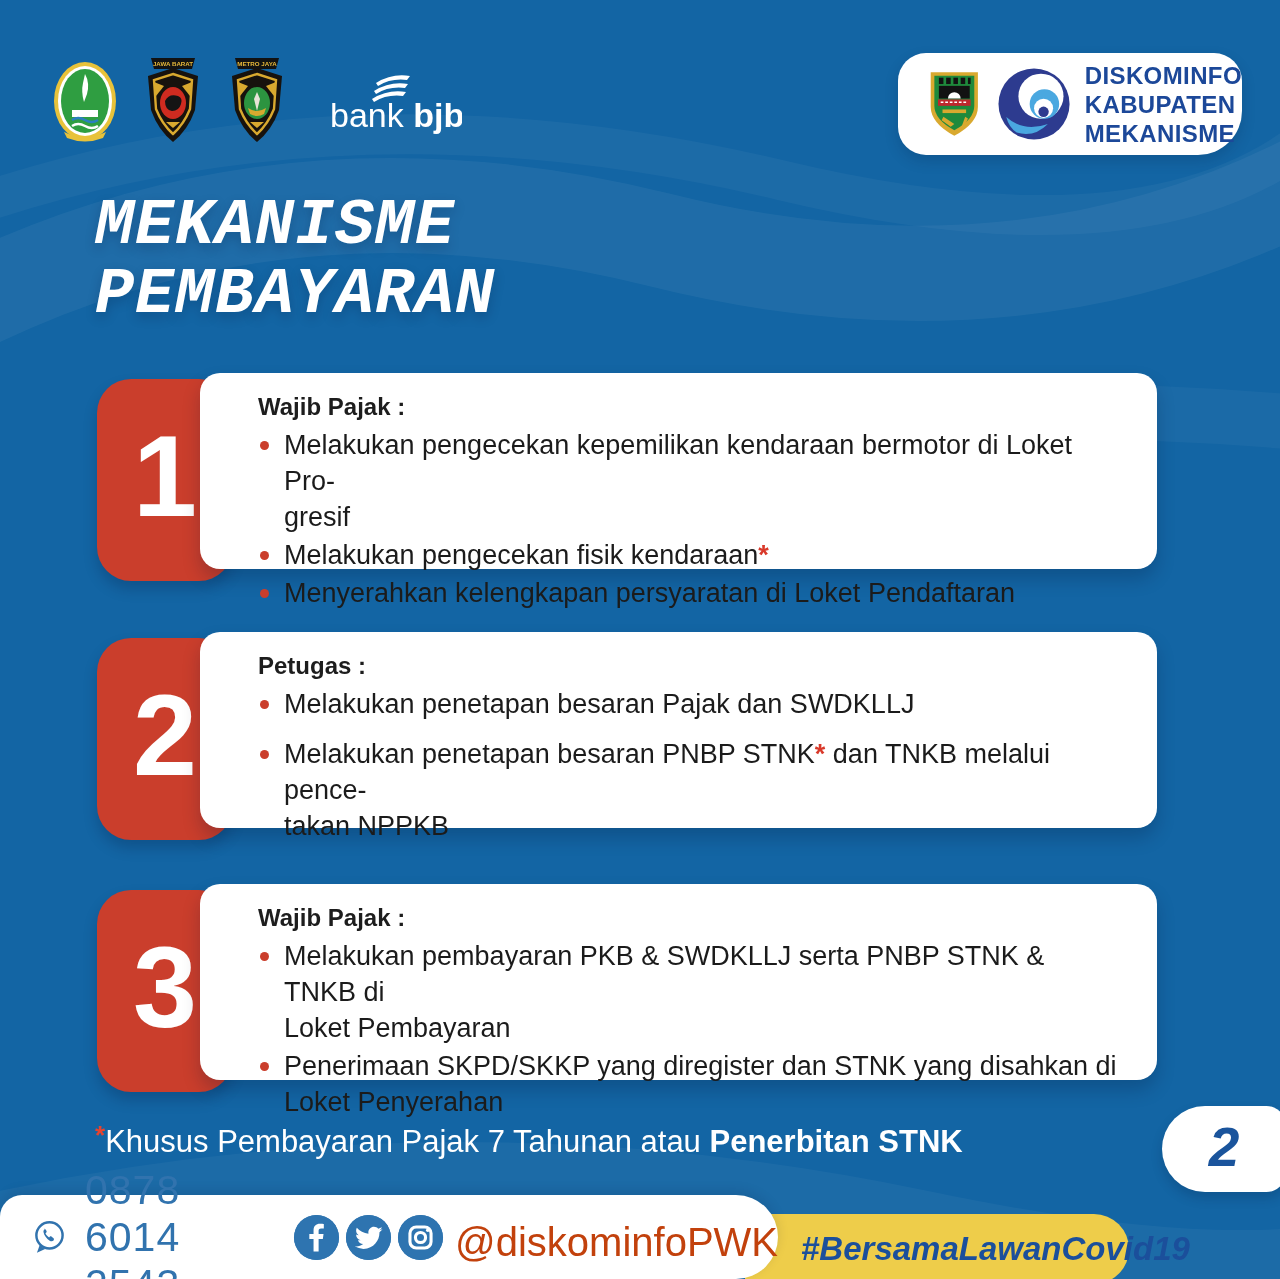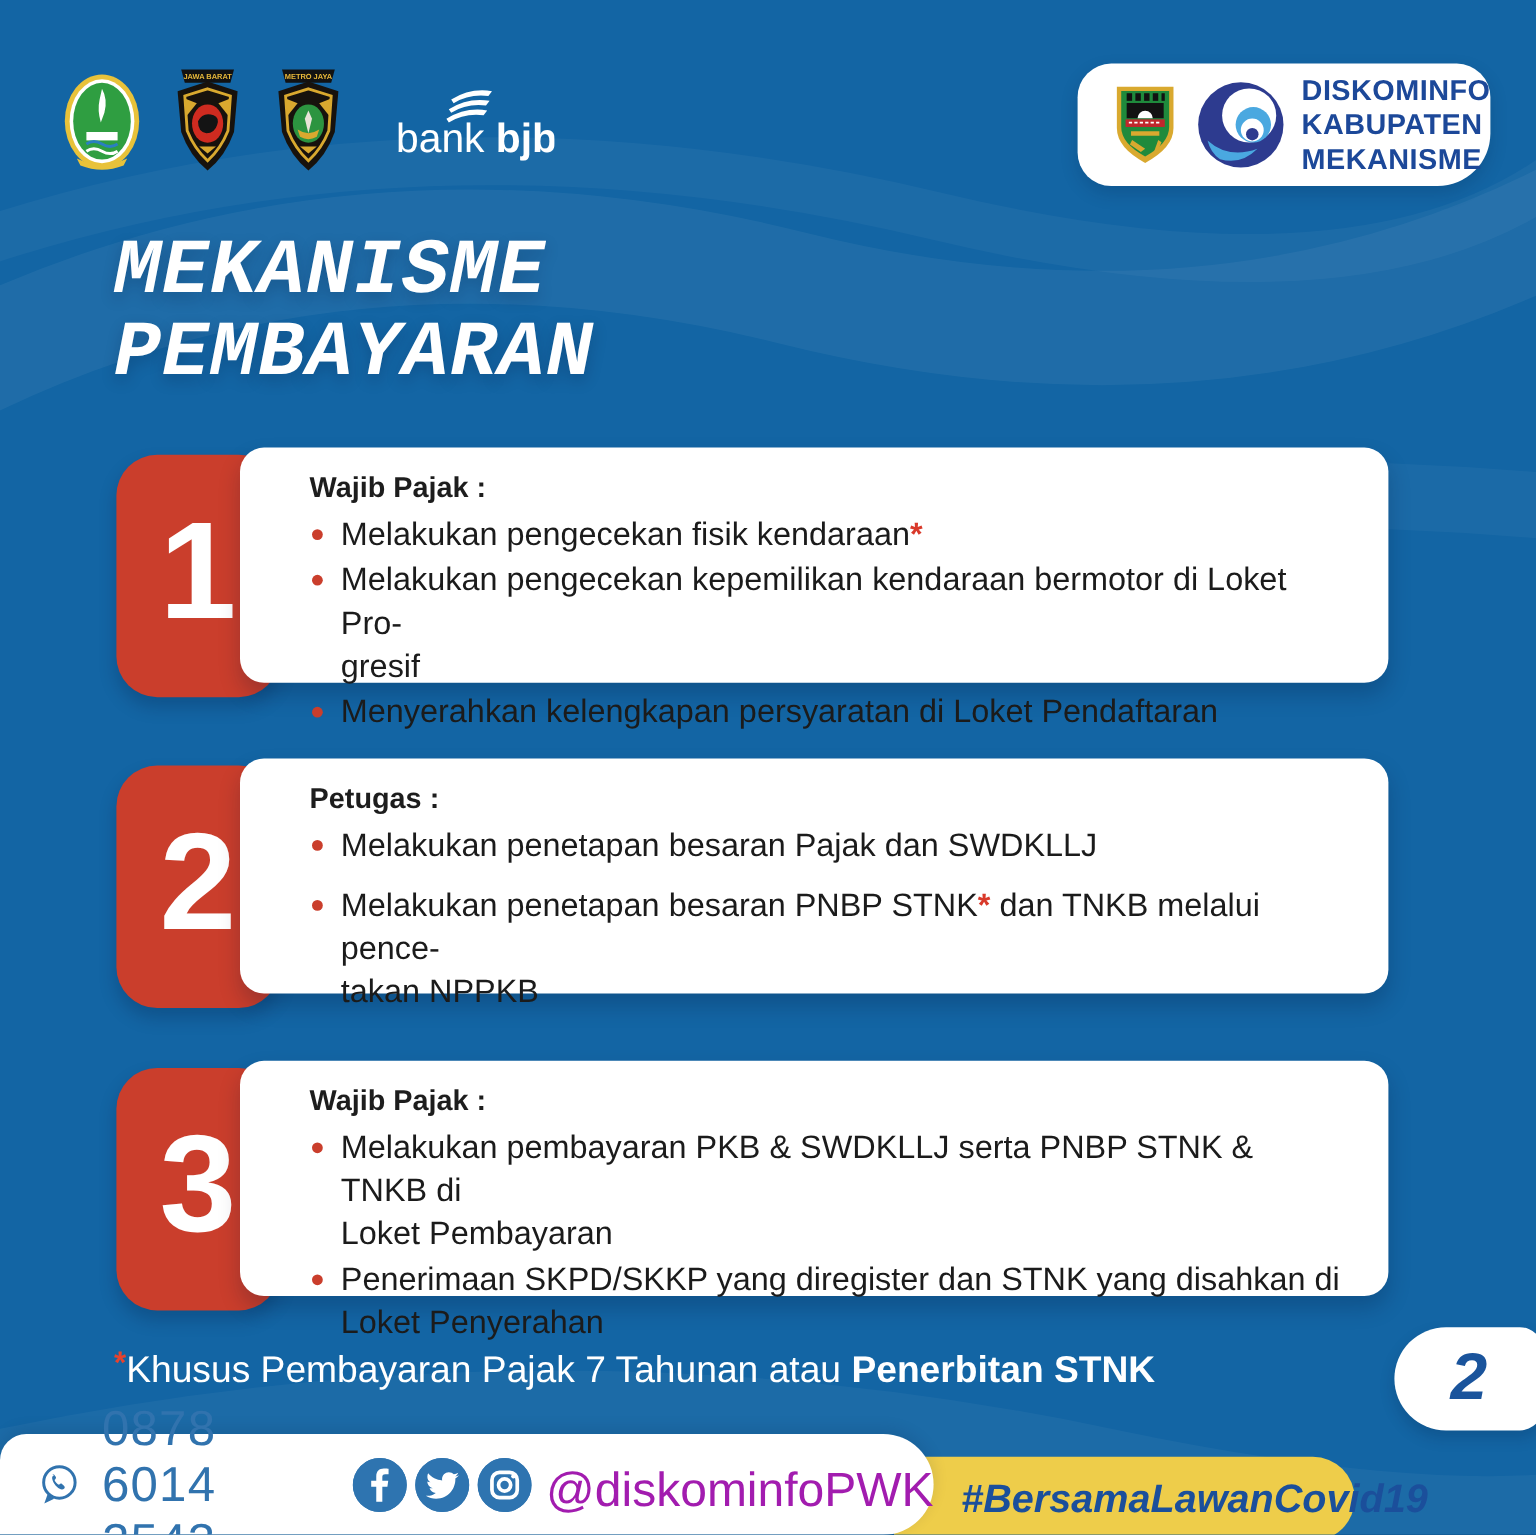--- a/index.html
+++ b/index.html
@@ -71,21 +71,21 @@
   .covid-ribbon span{color:#1b4f9b;font-size:33px;font-weight:bold;font-style:italic;}
   .footer-bar{
     position:absolute;left:0;top:1195px;width:778px;height:84px;background:#fff;
     border-radius:24px 46px 46px 0;display:flex;align-items:center;padding-left:32px;box-sizing:border-box;
     box-shadow:0 -4px 12px rgba(0,25,60,.12);
   }
   .phone{color:#3173ae;font-size:41px;letter-spacing:1px;margin-left:18px;}
   .social{display:flex;align-items:center;margin-left:34px;}
   .social .sc{width:45px;height:45px;border-radius:50%;background:#2e74b0;display:flex;align-items:center;justify-content:center;}
   .social .sc + .sc{margin-left:7px;}
-  .handle{color:#a21caf;font-size:40px;margin-left:12px;margin-top:10px;}
+  .handle{color:#c2410c;font-size:40px;margin-left:12px;margin-top:10px;}
 </style>
 </head>
 <body>
 
 <div class="poster">
 
   <svg class="bg-waves" viewBox="0 0 1280 1279" xmlns="http://www.w3.org/2000/svg">
     <path d="M-80 330 Q 260 140 660 240 T 1380 140" stroke="rgba(255,255,255,0.05)" stroke-width="95" fill="none"></path>
     <path d="M-80 225 Q 320 70 780 180 T 1380 55" stroke="rgba(255,255,255,0.04)" stroke-width="40" fill="none"></path>
     <path d="M560 460 Q 900 380 1380 430" stroke="rgba(255,255,255,0.035)" stroke-width="55" fill="none"></path>
@@ -190,26 +190,26 @@
   </div>
 
   <div class="step step-1" style="top:373px">
     <div class="step-tab">
       <span class="step-num">1</span>
     </div>
     <div class="step-card">
       <div class="step-heading">Wajib Pajak :</div>
       <div class="bullet">
         <span class="dot"></span>
-        <div class="b-text"><span>Melakukan pengecekan fisik kendaraan</span><span class="red">*</span></div>
-      </div>
-      <div class="bullet">
-        <span class="dot"></span>
         <div class="b-text"><span>Melakukan pengecekan kepemilikan kendaraan bermotor di Loket Pro-
 gresif</span></div>
+      </div>
+      <div class="bullet">
+        <span class="dot"></span>
+        <div class="b-text"><span>Melakukan pengecekan fisik kendaraan</span><span class="red">*</span></div>
       </div>
       <div class="bullet">
         <span class="dot"></span>
         <div class="b-text"><span>Menyerahkan kelengkapan persyaratan di Loket Pendaftaran</span></div>
       </div>
     </div>
   </div>
 
   <div class="step step-2" style="top:632px">
     <div class="step-tab">

